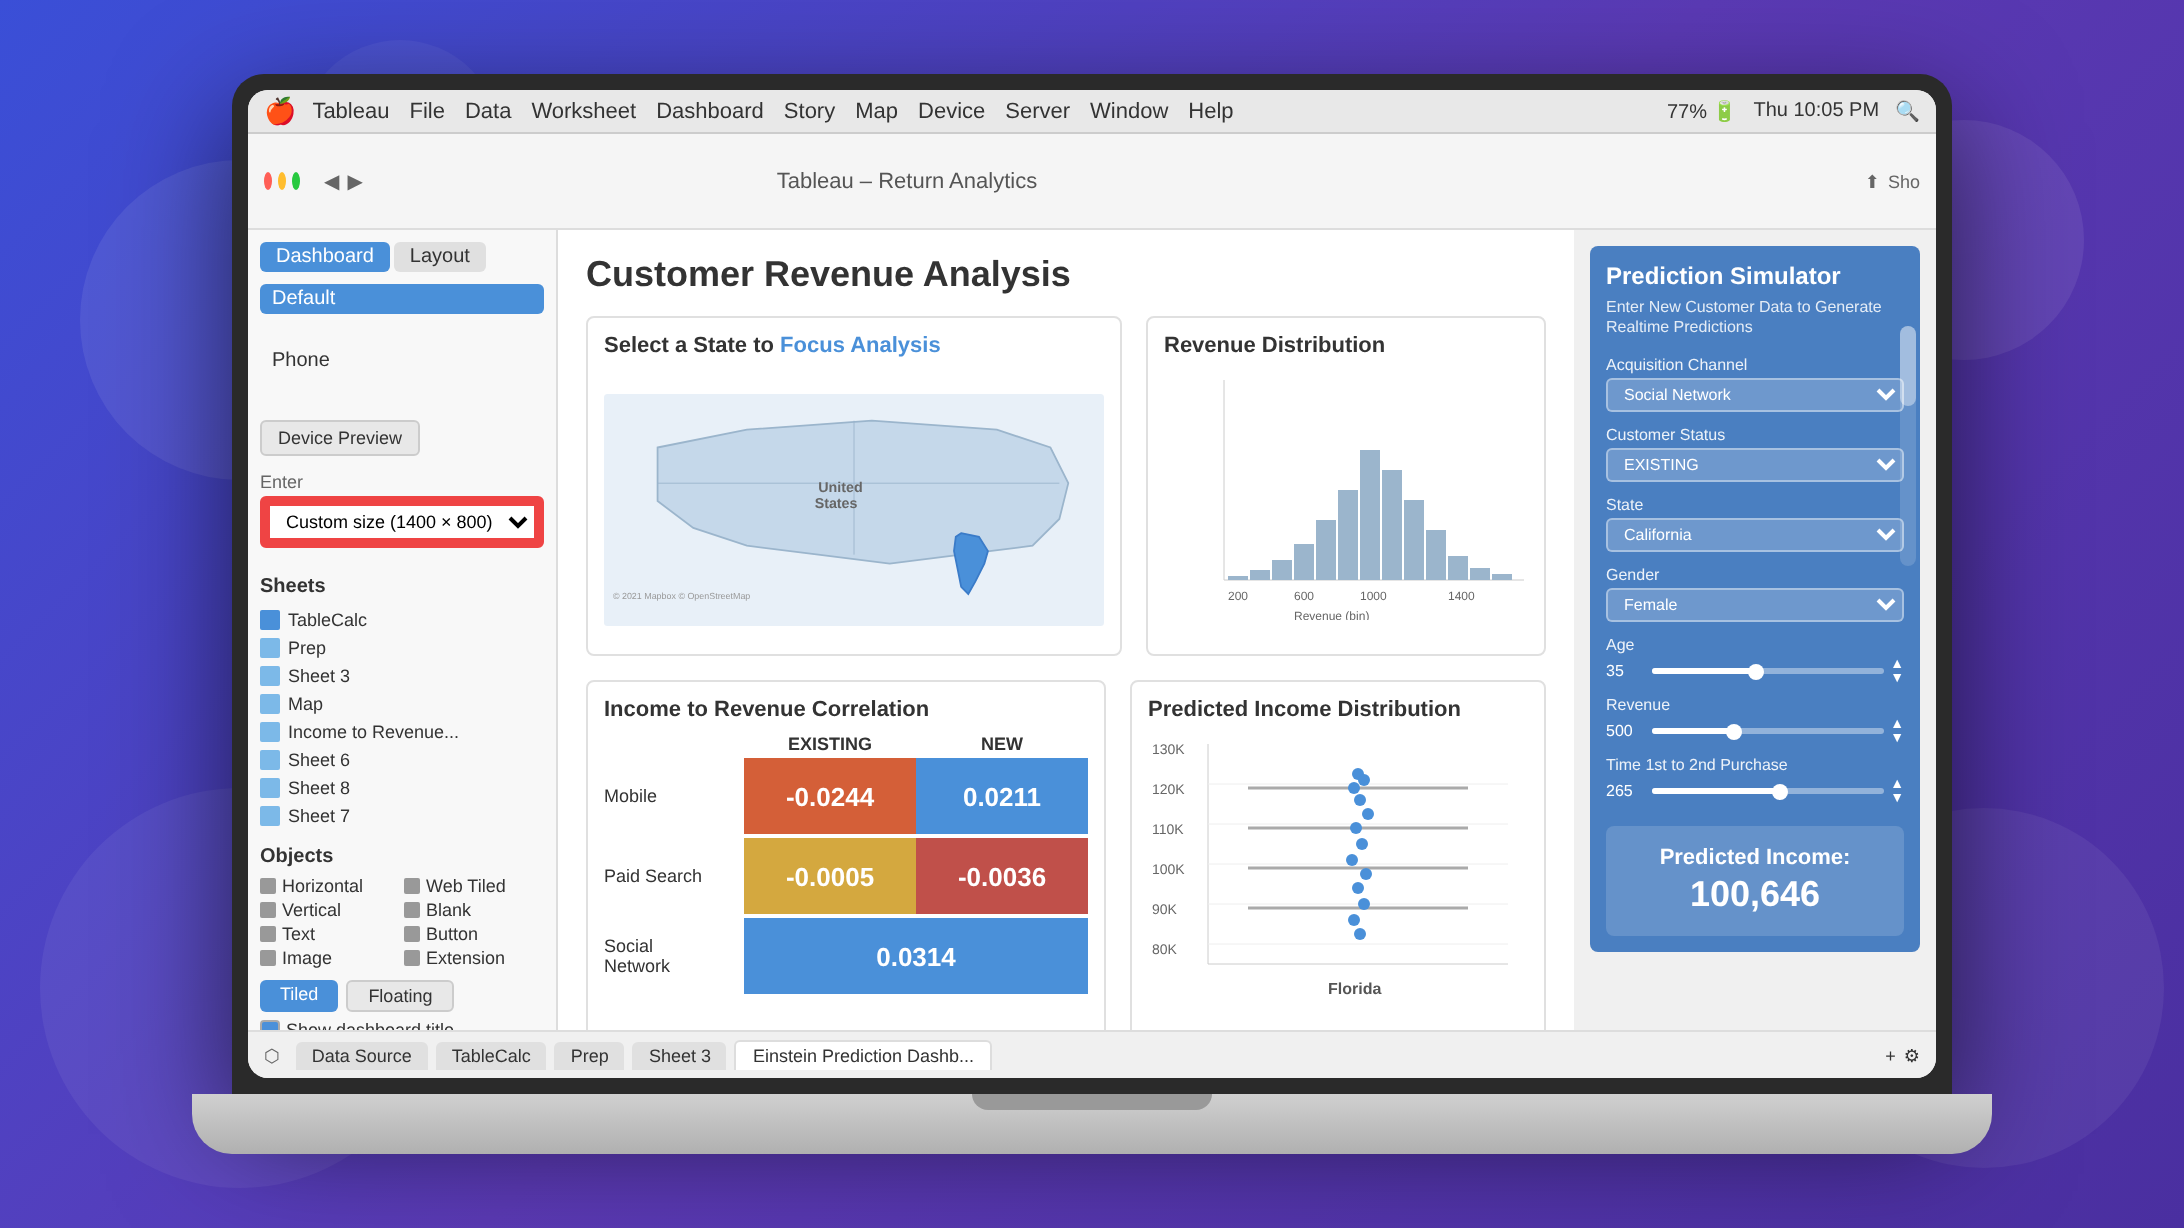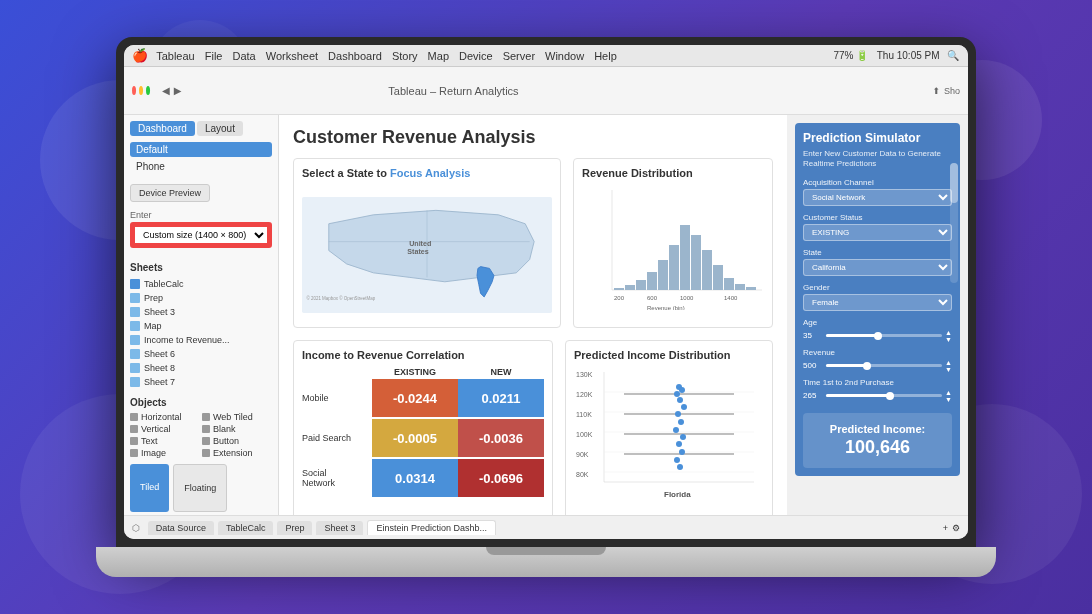--- a/index.html
+++ b/index.html
@@ -145,22 +145,22 @@
       font-size: 10px;
       background: #e0e0e0;
       border-radius: 3px;
       cursor: pointer;
       color: #333;
     }
     .sidebar-tab.active { background: #4a90d9; color: white; }
     .sidebar-profile {
       display: flex;
       flex-direction: column;
-      gap: 2px;
-      margin-bottom: 10px;
+      gap: 16px;
+      margin-bottom: 22px;
     }
     .profile-option {
       padding: 2px 6px;
       font-size: 10px;
       color: #333;
       cursor: pointer;
       border-radius: 3px;
     }
     .profile-option.active { background: #4a90d9; color: white; }
     .device-preview-btn {
@@ -218,21 +218,21 @@
       width: 8px; height: 8px;
       background: #999;
       border-radius: 1px;
     }
     .tiled-floating {
       display: flex;
       gap: 4px;
       margin-top: 6px;
     }
     .tf-btn {
-      padding: 18px 10px;
+      padding: 2px 10px;
       font-size: 9px;
       border-radius: 3px;
       cursor: pointer;
     }
     .tf-btn.active { background: #4a90d9; color: white; border: none; }
     .tf-btn.inactive { background: #e8e8e8; color: #333; border: 1px solid #ccc; }
     .show-title { font-size: 9px; color: #333; display: flex; align-items: center; gap: 3px; margin-top: 4px; }
     .checkbox { width: 10px; height: 10px; border: 1px solid #aaa; border-radius: 2px; background: white; }
     .checkbox.checked { background: #4a90d9; }
 
@@ -703,21 +703,20 @@
 
               <div class="matrix-row">
                 <div class="matrix-row-label">Paid Search</div>
                 <div class="matrix-cell" style="background:#d4a83f;">-0.0005</div>
                 <div class="matrix-cell" style="background:#c0504a;">-0.0036</div>
               </div>
 
               <div class="matrix-row">
                 <div class="matrix-row-label">Social<br>Network</div>
                 <div class="matrix-cell" style="background:#4a90d9;">0.0314</div>
-                <div class="matrix-cell" style="background:#b03030;">-0.0696</div>
               </div>
             </div>
 
             <div class="chart-panel predicted-chart">
               <div class="chart-title">Predicted Income Distribution</div>
               <svg width="190" height="145" viewBox="0 0 190 145">
                 <g transform="translate(30,5)">
 
                   <line x1="0" y1="0" x2="0" y2="110" stroke="#ccc" stroke-width="0.5"></line>
 

